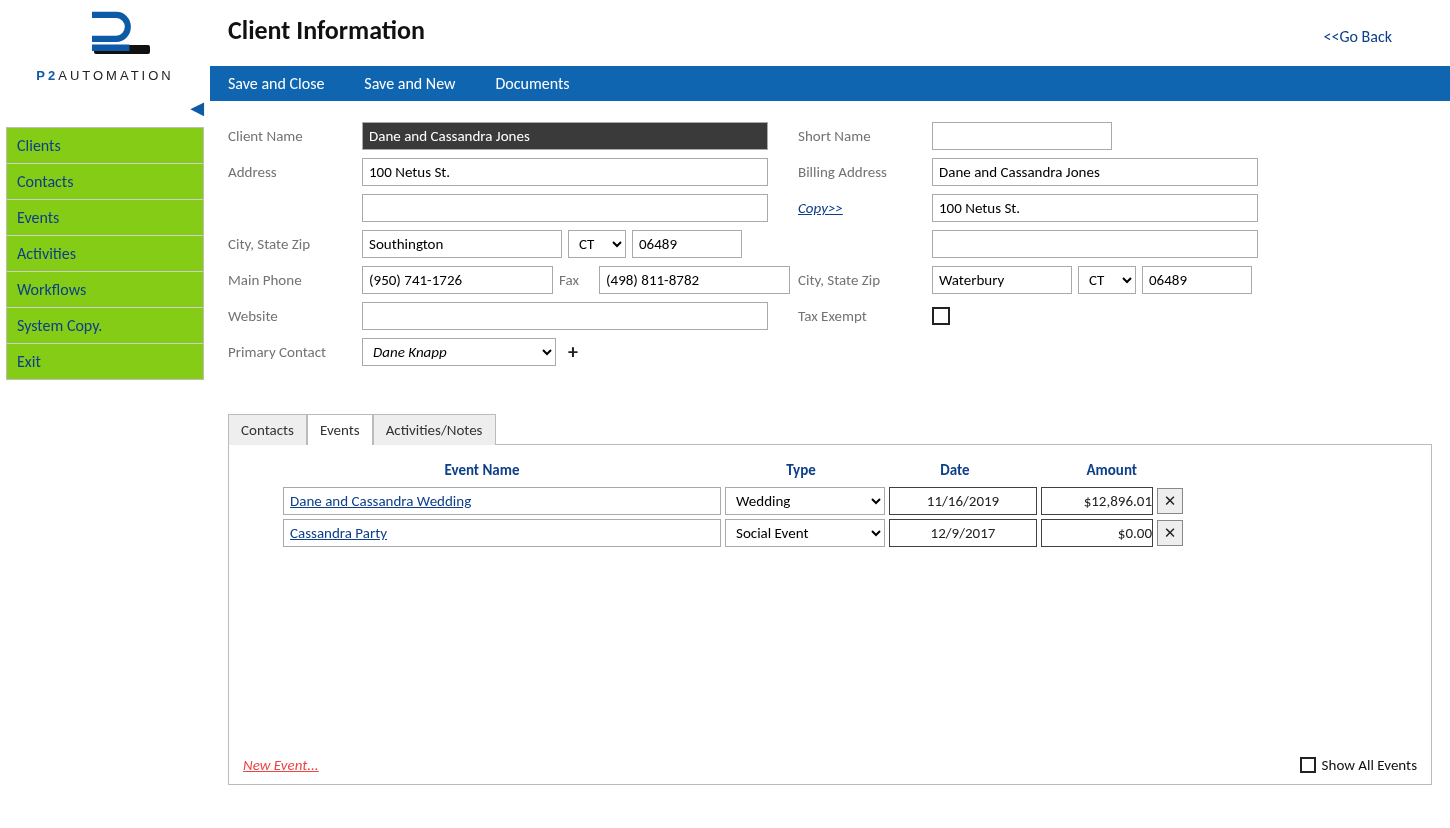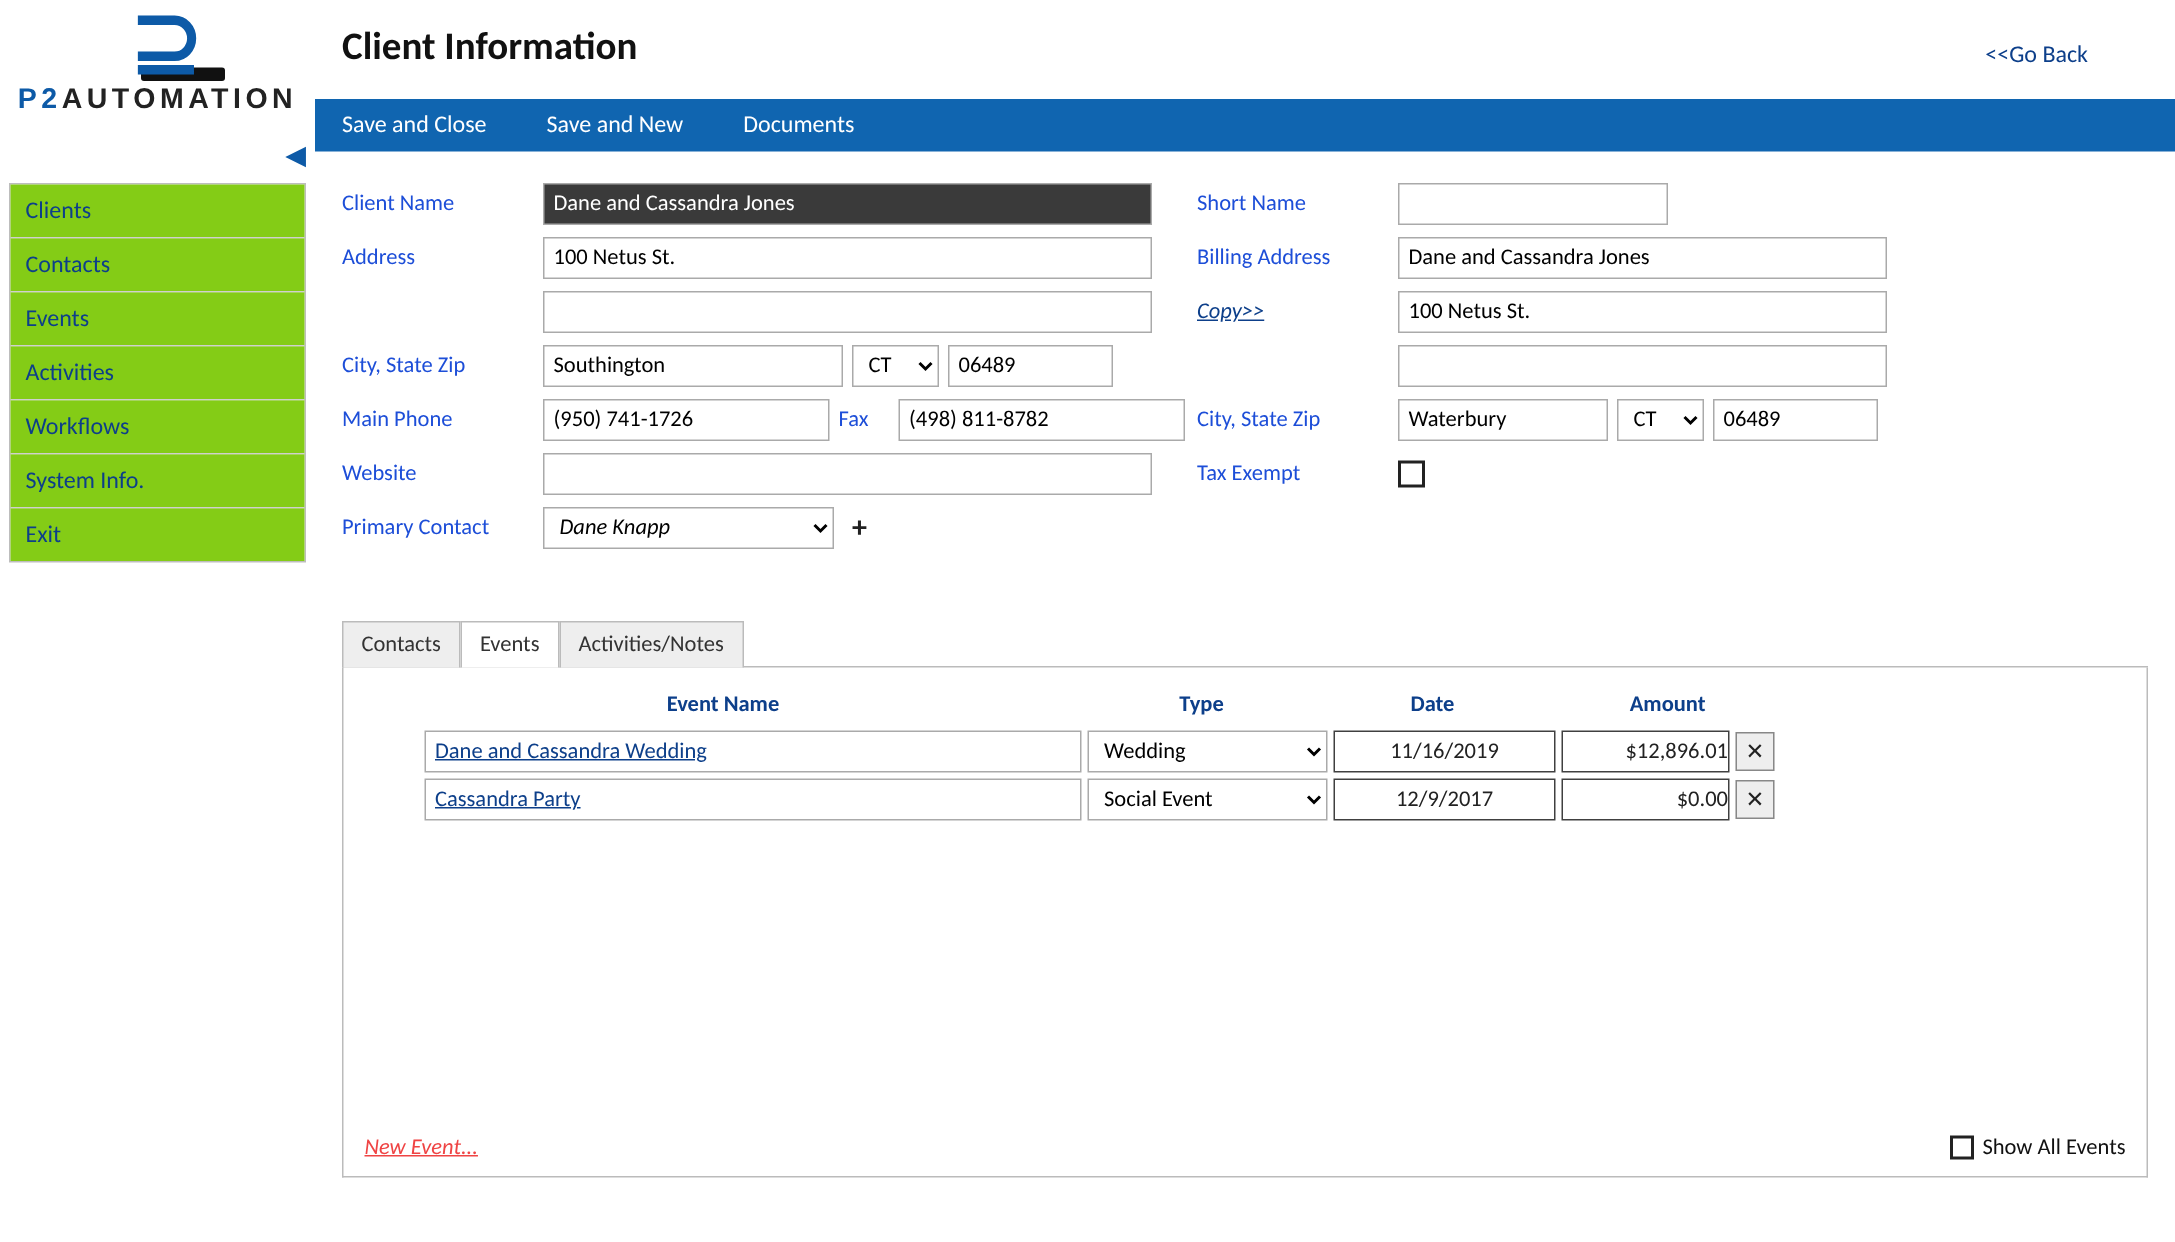--- a/index.html
+++ b/index.html
@@ -21,25 +21,24 @@
     line-height: 0.78;
     letter-spacing: -12px;
     display: inline-block;
     transform: scaleY(1.05);
   }
   .logo-bar {
     width: 56px; height: 9px; background: #111; margin: -8px auto 2px 94px; border-radius: 2px;
   }
   .logo-sub {
     font-family: Arial, sans-serif;
-    font-size: 19px;
+    font-size: 13px;
     letter-spacing: 3px;
     color: #222;
-    margin-top: 2px;
-    font-weight: bold;
+    margin-top: 14px;
   }
   .logo-sub b { color: #0d5aa7; }
   .collapse-pointer {
     color: #0d5aa7;
     font-size: 18px;
     text-align: right;
     padding-right: 6px;
     margin: 14px 0 8px;
   }
   .sidebar {
@@ -75,21 +74,21 @@
     font-size: 16px;
   }
   .menubar-item { cursor: pointer; }
 
   .form-area { padding: 20px 18px 10px; }
   .two-col { display: flex; gap: 30px; }
   .fcol { flex: 1; }
   .fcol.left { max-width: 540px; }
   .fcol.right { max-width: 460px; }
   .frow { display: flex; align-items: center; margin-bottom: 6px; min-height: 30px; gap: 6px; }
-  .flabel { width: 128px; color: #1d4ed8; font-size: 15px; flex-shrink: 0; }
+  .flabel { width: 128px; color: #737373; font-size: 15px; flex-shrink: 0; }
   .flabel.narrow { width: 34px; }
   input[type="text"], select {
     height: 28px;
     border: 1px solid #aaa;
     padding: 2px 6px;
     font-size: 15px;
     font-family: inherit;
     background: #fff;
   }
   input.highlight { background: #3a3a3a; color: #fff; }
@@ -172,21 +171,21 @@
       <div class="logo-bar"></div>
       <div class="logo-sub"><b>P2</b><span>AUTOMATION</span></div>
     </div>
     <div class="collapse-pointer">◀</div>
     <div class="sidebar">
       <div class="sidebar-item">Clients</div>
       <div class="sidebar-item">Contacts</div>
       <div class="sidebar-item">Events</div>
       <div class="sidebar-item">Activities</div>
       <div class="sidebar-item">Workflows</div>
-      <div class="sidebar-item">System Info.</div>
+      <div class="sidebar-item">System Copy.</div>
       <div class="sidebar-item">Exit</div>
     </div>
   </div>
 
   <div class="main">
     <div class="header-row">
       <div class="page-title">Client Information</div>
       <div class="back-link">&lt;&lt;Go Back</div>
     </div>
 

